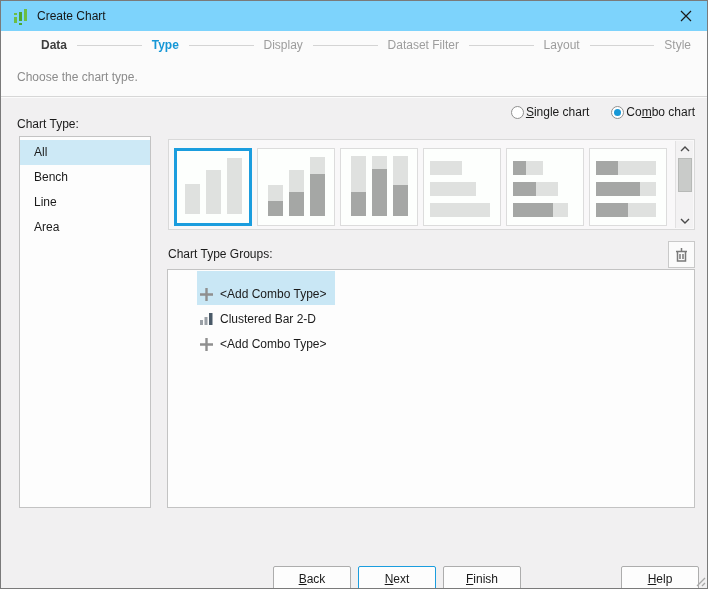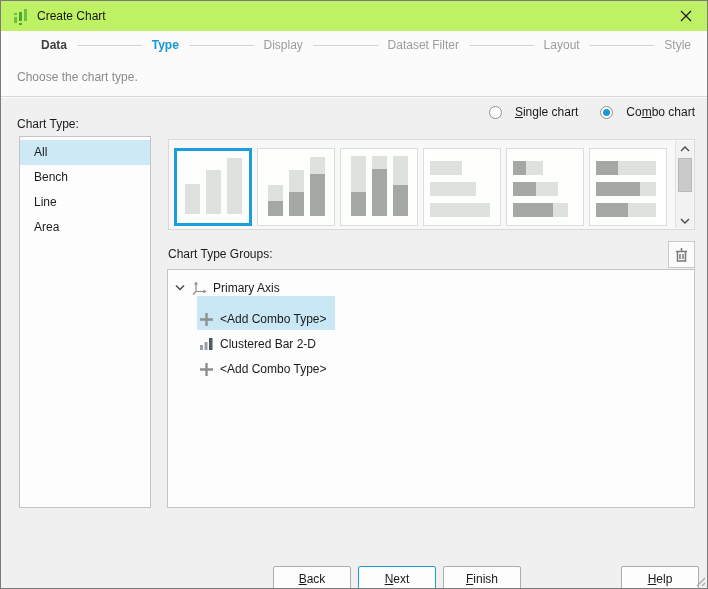--- a/index.html
+++ b/index.html
@@ -3,41 +3,41 @@
 <meta charset="utf-8">
 <style>
   html,body{margin:0;padding:0;background:#fff;}
   *{box-sizing:border-box;}
   .dialog{
     position:relative;width:708px;height:589px;background:#fbfbfb;
     border:1px solid #7a7a7a;font-family:"Liberation Sans",sans-serif;
     font-size:12px;color:#1b1b1b;overflow:hidden;
   }
   
-  .titlebar{position:absolute;left:0;top:0;right:0;height:30px;background:#bef264;}
+  .titlebar{position:absolute;left:0;top:0;right:0;height:30px;background:#7dd3fc;}
   .title-icon{position:absolute;left:12px;top:7px;width:17px;height:17px;}
   .title-text{position:absolute;left:36px;top:8px;font-size:12px;color:#161616;}
   .close-btn{position:absolute;right:8px;top:4px;width:26px;height:22px;display:flex;
     align-items:center;justify-content:center;cursor:default;}
   
   .steps{position:absolute;left:0;top:31px;right:0;height:26px;display:flex;
     align-items:center;padding:0 16px;background:#fbfbfb;}
   .step{white-space:nowrap;}
   .step.s-done{color:#3f3f3f;font-weight:bold;padding-left:24px;}
   .step.s-active{color:#1697d6;font-weight:bold;}
   .step.s-future{color:#9d9d9d;}
   .step-line{flex:1;height:1px;background:#d4d4d4;margin:0 10px;min-width:18px;}
   
   .subtitle{position:absolute;left:0;top:57px;right:0;height:39px;background:#fbfbfb;
     border-bottom:1px solid #d7d7d7;color:#8b8b8b;padding:12px 0 0 16px;}
   
   .body{position:absolute;left:0;top:97px;right:0;bottom:0;background:#f1f0f1;}
   
   .radio-row{position:absolute;top:7px;right:12px;display:flex;gap:22px;align-items:center;}
-  .radio-opt{display:flex;align-items:center;gap:13px;cursor:default;text-align:right;}
+  .radio-opt{display:flex;align-items:center;gap:2px;cursor:default;text-align:right;}
   .radio-circle{width:13px;height:13px;border-radius:50%;border:1px solid #909090;
     background:#fff;position:relative;flex:none;}
   .radio-circle.checked::after{content:"";position:absolute;inset:2px;border-radius:50%;
     background:#1798d7;}
   .mn{text-decoration:underline;}
   
   .ct-label{position:absolute;left:16px;top:19px;color:#1b1b1b;}
   .ct-list{position:absolute;left:18px;top:38px;width:132px;height:372px;background:#fdfdfd;
     border:1px solid #c3c3c3;padding-top:3px;}
   .ct-item{height:25px;line-height:25px;padding-left:14px;cursor:default;}
@@ -246,35 +246,20 @@
     </div>
 
     <div class="groups-label">Chart Type Groups:</div>
     <div class="trash-btn">
       <svg width="15" height="16" viewBox="0 0 15 16">
         <path d="M7.5,1 L7.5,4 M2,4.5 L13,4.5 M3.5,4.5 L3.5,14 L11.5,14 L11.5,4.5 M6,7 L6,12 M9,7 L9,12" stroke="#7a7a7a" stroke-width="1.5" fill="none"></path>
       </svg>
     </div>
 
     <div class="tree-panel">
-      <div class="tree-row lvl0">
-        <span class="tree-chevron">
-          <svg width="10" height="7" viewBox="0 0 10 7">
-              <path d="M1,1.5 L5,5.5 L9,1.5" stroke="#4a4a4a" stroke-width="1.5" fill="none"></path>
-            </svg>
-        </span>
-        <span class="tree-icon">
-          <svg width="16" height="16" viewBox="0 0 16 16">
-            <path d="M5,3.5 L5,11.5 L13,11.5 M2,14.5 L5,11.5" stroke="#8a8a8a" stroke-width="1.2" fill="none"></path>
-            <path d="M3,4.5 L5,1.5 L7,4.5 Z" fill="#8a8a8a"></path>
-            <path d="M12.5,9.5 L15.5,11.5 L12.5,13.5 Z" fill="#8a8a8a"></path>
-          </svg>
-        </span>
-        <span>Primary Axis</span>
-      </div>
       <div class="tree-row lvl1">
         <span class="tree-sel selected">
           <span class="tree-icon">
             <svg width="15" height="15" viewBox="0 0 15 15">
                 <path d="M7.5,1 L7.5,14 M1,7.5 L14,7.5" stroke="#8f8f8f" stroke-width="2.4" fill="none"></path>
               </svg>
           </span>
           <span>&lt;Add Combo Type&gt;</span>
         </span>
       </div>

